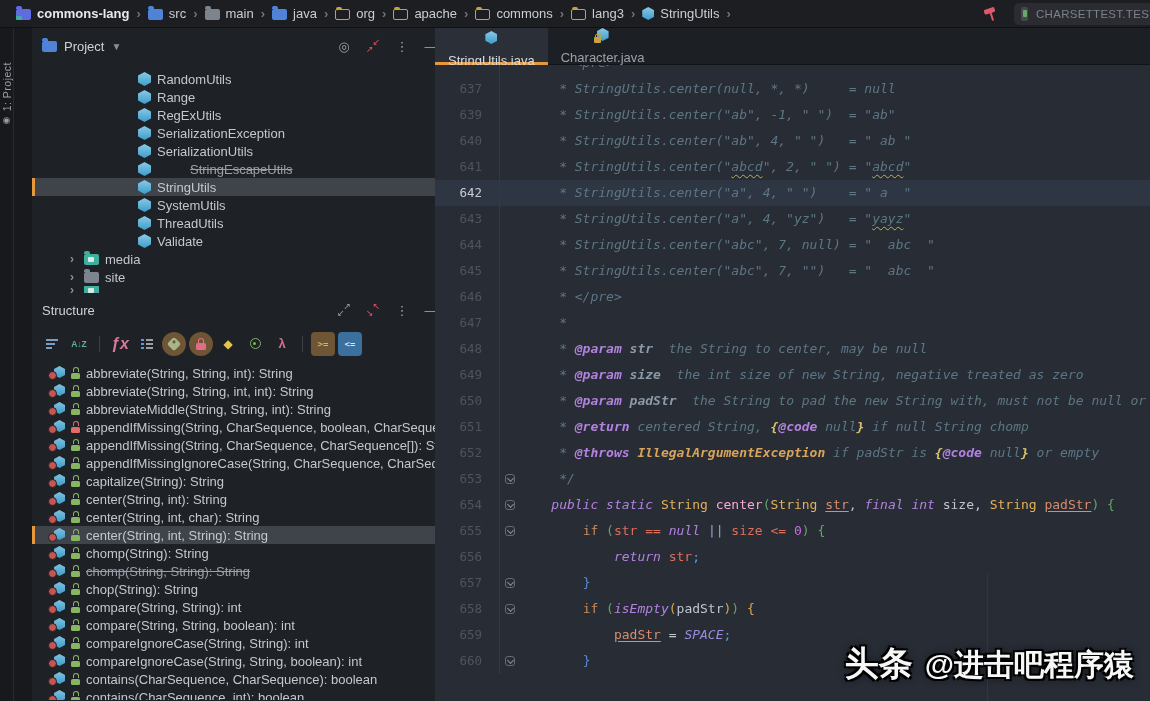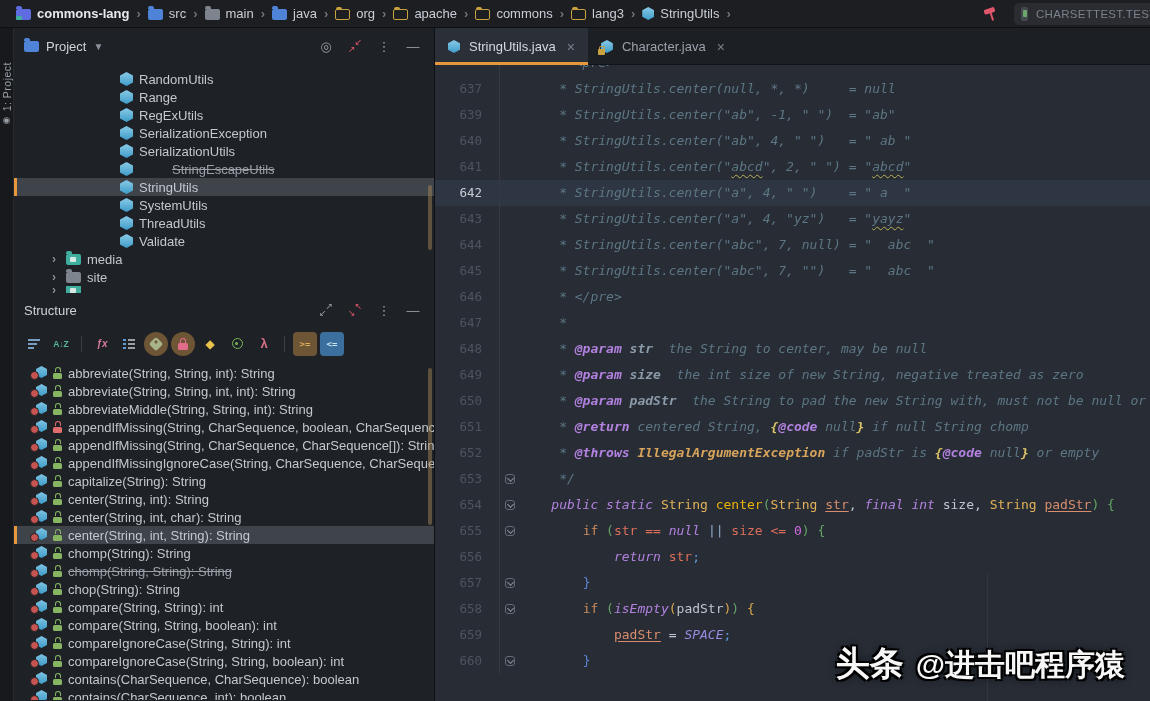--- a/index.html
+++ b/index.html
@@ -47,21 +47,21 @@
   
   #stripe { position:absolute; left:0; top:28px; width:14px; height:673px; background:#17191d;
     border-right:1px solid #26292e; }
   #stripe-label { position:absolute; left:-1px; top:34px; width:15px; display:flex; flex-direction:column;
     align-items:center; color:#9aa0a8; }
   #stripe-label .txt { writing-mode:vertical-rl; transform:rotate(180deg); font-size:10.5px;
     letter-spacing:.5px; }
   #stripe-label .ico { font-size:9px; margin-top:4px; color:#9aa0a8; }
 
   
-  #panels { position:absolute; left:14px; top:28px; width:421px; height:673px; background:#1e2126;
+  #panels { position:absolute; left:32px; top:28px; width:421px; height:673px; background:#1e2126;
     border-right:1px solid #0e1013; }
   .phead { height:36px; display:flex; align-items:center; padding:0 10px; gap:7px; }
   .phead .title { font-size:13px; color:#ced3da; }
   .phead .chev { color:#8a9099; font-size:10px; }
   .phead .spacer { flex:1; }
   .hico { width:22px; height:22px; display:flex; align-items:center; justify-content:center;
     color:#9aa0a8; font-size:13px; border-radius:4px; }
   .arr2 { position:relative; width:14px; height:14px; }
   .arr2 span { position:absolute; font-size:9px; line-height:9px; }
   .arr2 .a1 { top:-1px; right:0; } .arr2 .a2 { bottom:-1px; left:0; }
@@ -88,21 +88,21 @@
     linear-gradient(#7a9ec2,#7a9ec2) 0 4px/9px 2px no-repeat,
     linear-gradient(#7a9ec2,#7a9ec2) 0 8px/6px 2px no-repeat; }
   .bars.dotted { background:
     linear-gradient(#5c9bd8,#5c9bd8) 0 0/3px 2px no-repeat,
     linear-gradient(#9aa0a8,#9aa0a8) 5px 0/7px 2px no-repeat,
     linear-gradient(#5c9bd8,#5c9bd8) 0 4px/3px 2px no-repeat,
     linear-gradient(#9aa0a8,#9aa0a8) 5px 4px/7px 2px no-repeat,
     linear-gradient(#5c9bd8,#5c9bd8) 0 8px/3px 2px no-repeat,
     linear-gradient(#9aa0a8,#9aa0a8) 5px 8px/7px 2px no-repeat; }
   .azg { font-size:8.5px; font-weight:bold; color:#58b5a0; letter-spacing:0; }
-  .fxg { font-size:10px; font-style:italic; font-weight:bold; color:#d87a9a; }
+  .fxg { font-size:16px; font-style:italic; font-weight:bold; color:#d87a9a; }
   .tagico { width:10px; height:10px; border-radius:2px; background:#a8b58a; transform:rotate(45deg);
     position:relative; } .tagico::after { content:""; position:absolute; width:3px; height:3px;
     border-radius:50%; background:#6e5535; top:1.5px; left:1.5px; }
   .lockico { position:relative; width:10px; height:12px; }
   .lockico .b { position:absolute; bottom:0; left:0; width:10px; height:7px; border-radius:1.5px; background:var(--c); }
   .lockico .s { position:absolute; top:0; left:2px; width:6px; height:5px; border:1.5px solid var(--c);
     border-bottom:none; border-radius:3px 3px 0 0; }
   .diam { color:#e8c34a; font-size:12px; }
   .gearico { width:11px; height:11px; border:1.5px solid #7bb55a; border-radius:50%; position:relative; }
   .gearico::after { content:""; position:absolute; width:3px; height:3px; background:#7bb55a;
@@ -126,21 +126,21 @@
   .slock .s { position:absolute; top:0; left:1.5px; width:6px; height:5px; border:1.5px solid var(--c);
     border-bottom:none; border-radius:3px 3px 0 0; }
   .lk-green { --c:#87b562; } .lk-red { --c:#e06c6c; }
 
   .thumb { position:absolute; width:4px; border-radius:2px; background:rgba(172,140,94,.45); }
 
   
   #tabbar { position:absolute; left:435px; top:28px; width:715px; height:37px; background:#1c1f24;
     border-bottom:1px solid #111316; display:flex; }
   .tab { display:flex; align-items:center; gap:9px; padding:0 13px; font-size:13px; color:#9ba1ab;
-    height:37px; }
+    height:37px;flex-direction:column; }
   .tab.active { background:#2b2f37; color:#d5dae2; border-bottom:3px solid #e7973c; padding-top:3px; }
   .tab .x { color:#7b828c; font-size:14px; margin-left:2px; }
 
   #editor { position:absolute; left:435px; top:65px; width:715px; height:636px; background:#272c35;
     font-family:"DejaVu Sans Mono","Liberation Mono",monospace; font-size:13px; }
   .crow { display:flex; height:26px; line-height:26px; white-space:pre; position:relative; }
   .crow.cur { background:#2e3643; }
   .crow .ln { width:65px; flex:none; text-align:right; padding-right:17px; color:#4e545e;
     border-right:1px solid #343942; font-size:12.5px; }
   .crow.cur .ln { color:#c8cdd4; }
@@ -156,36 +156,36 @@
   
   .tk-c{color:#5d7684;font-style:italic}
   .tk-W{color:#5d7684;font-style:italic;text-decoration:underline wavy #b9b358 1px;text-underline-offset:3px}
   .tk-t{color:#b382e0;font-weight:bold;font-style:italic}
   .tk-p{color:#8b9aa9;font-weight:bold;font-style:italic}
   .tk-e{color:#d8a45c;font-style:italic;font-weight:bold}
   .tk-y{color:#d9c268;font-style:italic;font-weight:bold}
   .tk-k{color:#b382e0;font-style:italic}
   .tk-f{color:#cb8b5e}
   .tk-T{color:#e3b158}
-  .tk-m{color:#eab308}
+  .tk-m{color:#f9a8d4}
   .tk-a{color:#d98d6d;text-decoration:underline;text-underline-offset:2px}
   .tk-r{color:#dd6e5a}
   .tk-n{color:#cf6be0}
   .tk-o{color:#dd6e5a}
   .tk-b{color:#8fa8c8}
   .tk-g{color:#64a564}
   .tk-G{color:#d9a84e}
   .tk-s{color:#5c9bd8}
   .tk-B{color:#5c86d8}
   .tk-i{color:#b382e0;font-style:italic}
   .tk-w{color:#bec6d0}
   .tk-C{color:#9a8ce0;font-style:italic}
 
   
-  #watermark { position:absolute; right:25px; bottom:14px; display:flex; align-items:baseline; gap:12px;
+  #watermark { position:absolute; right:16px; bottom:14px; display:flex; align-items:baseline; gap:12px;
     color:#f7f7f7; white-space:nowrap;
     text-shadow:-2px -2px 0 #000,2px -2px 0 #000,-2px 2px 0 #000,2px 2px 0 #000,0 0 8px rgba(0,0,0,.85); }
   #watermark .brand { font-size:34px; font-weight:900; }
   #watermark .handle { font-size:30px; font-weight:700; }
 </style>
 </head>
 <body>
 
 <div id="topbar">
   <div id="bc-items" style="display: flex; align-items: center;">

